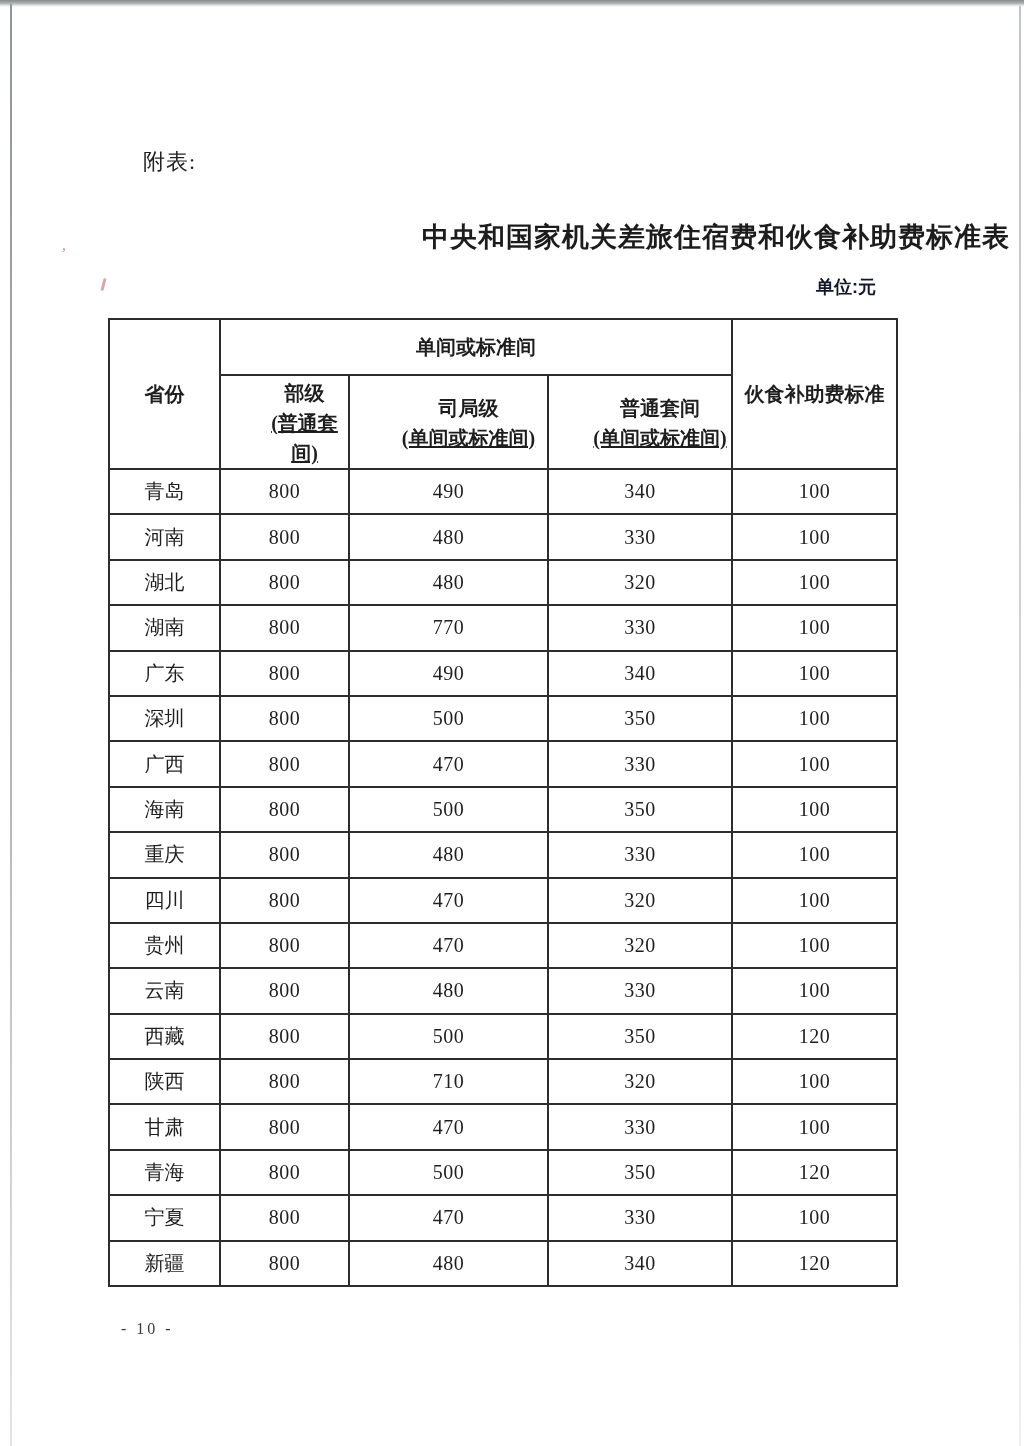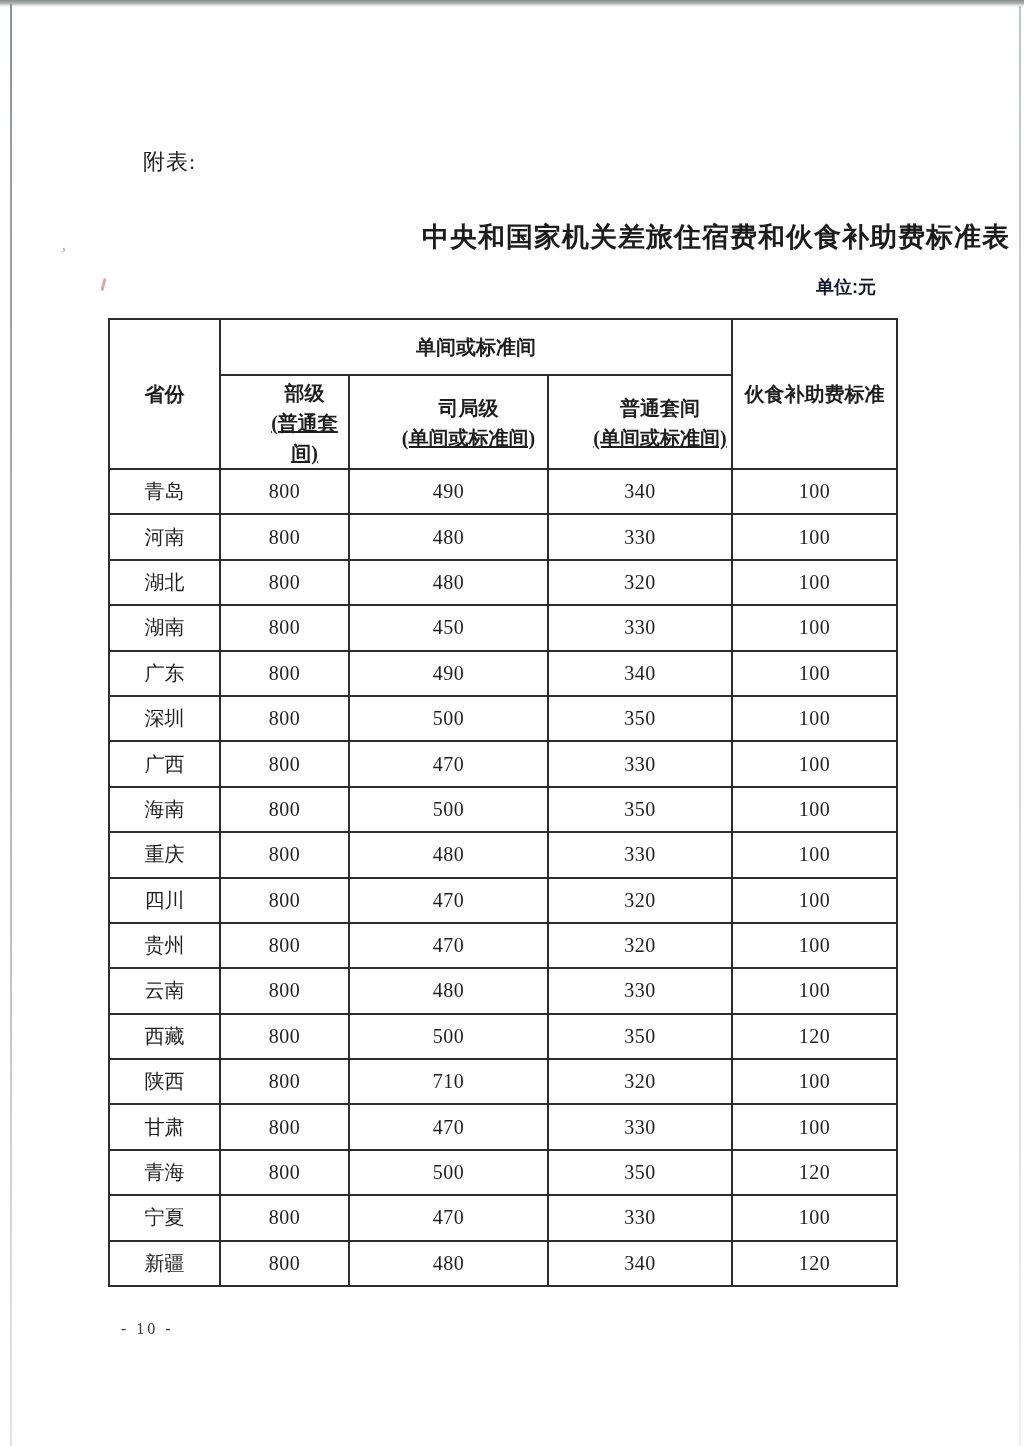--- a/index.html
+++ b/index.html
@@ -151,21 +151,21 @@
         <tr>
           <td>湖北</td>
           <td class="num">800</td>
           <td class="num">480</td>
           <td class="num">320</td>
           <td class="num">100</td>
         </tr>
         <tr>
           <td>湖南</td>
           <td class="num">800</td>
-          <td class="num">450</td>
+          <td class="num">770</td>
           <td class="num">330</td>
           <td class="num">100</td>
         </tr>
         <tr>
           <td>广东</td>
           <td class="num">800</td>
           <td class="num">490</td>
           <td class="num">340</td>
           <td class="num">100</td>
         </tr>

